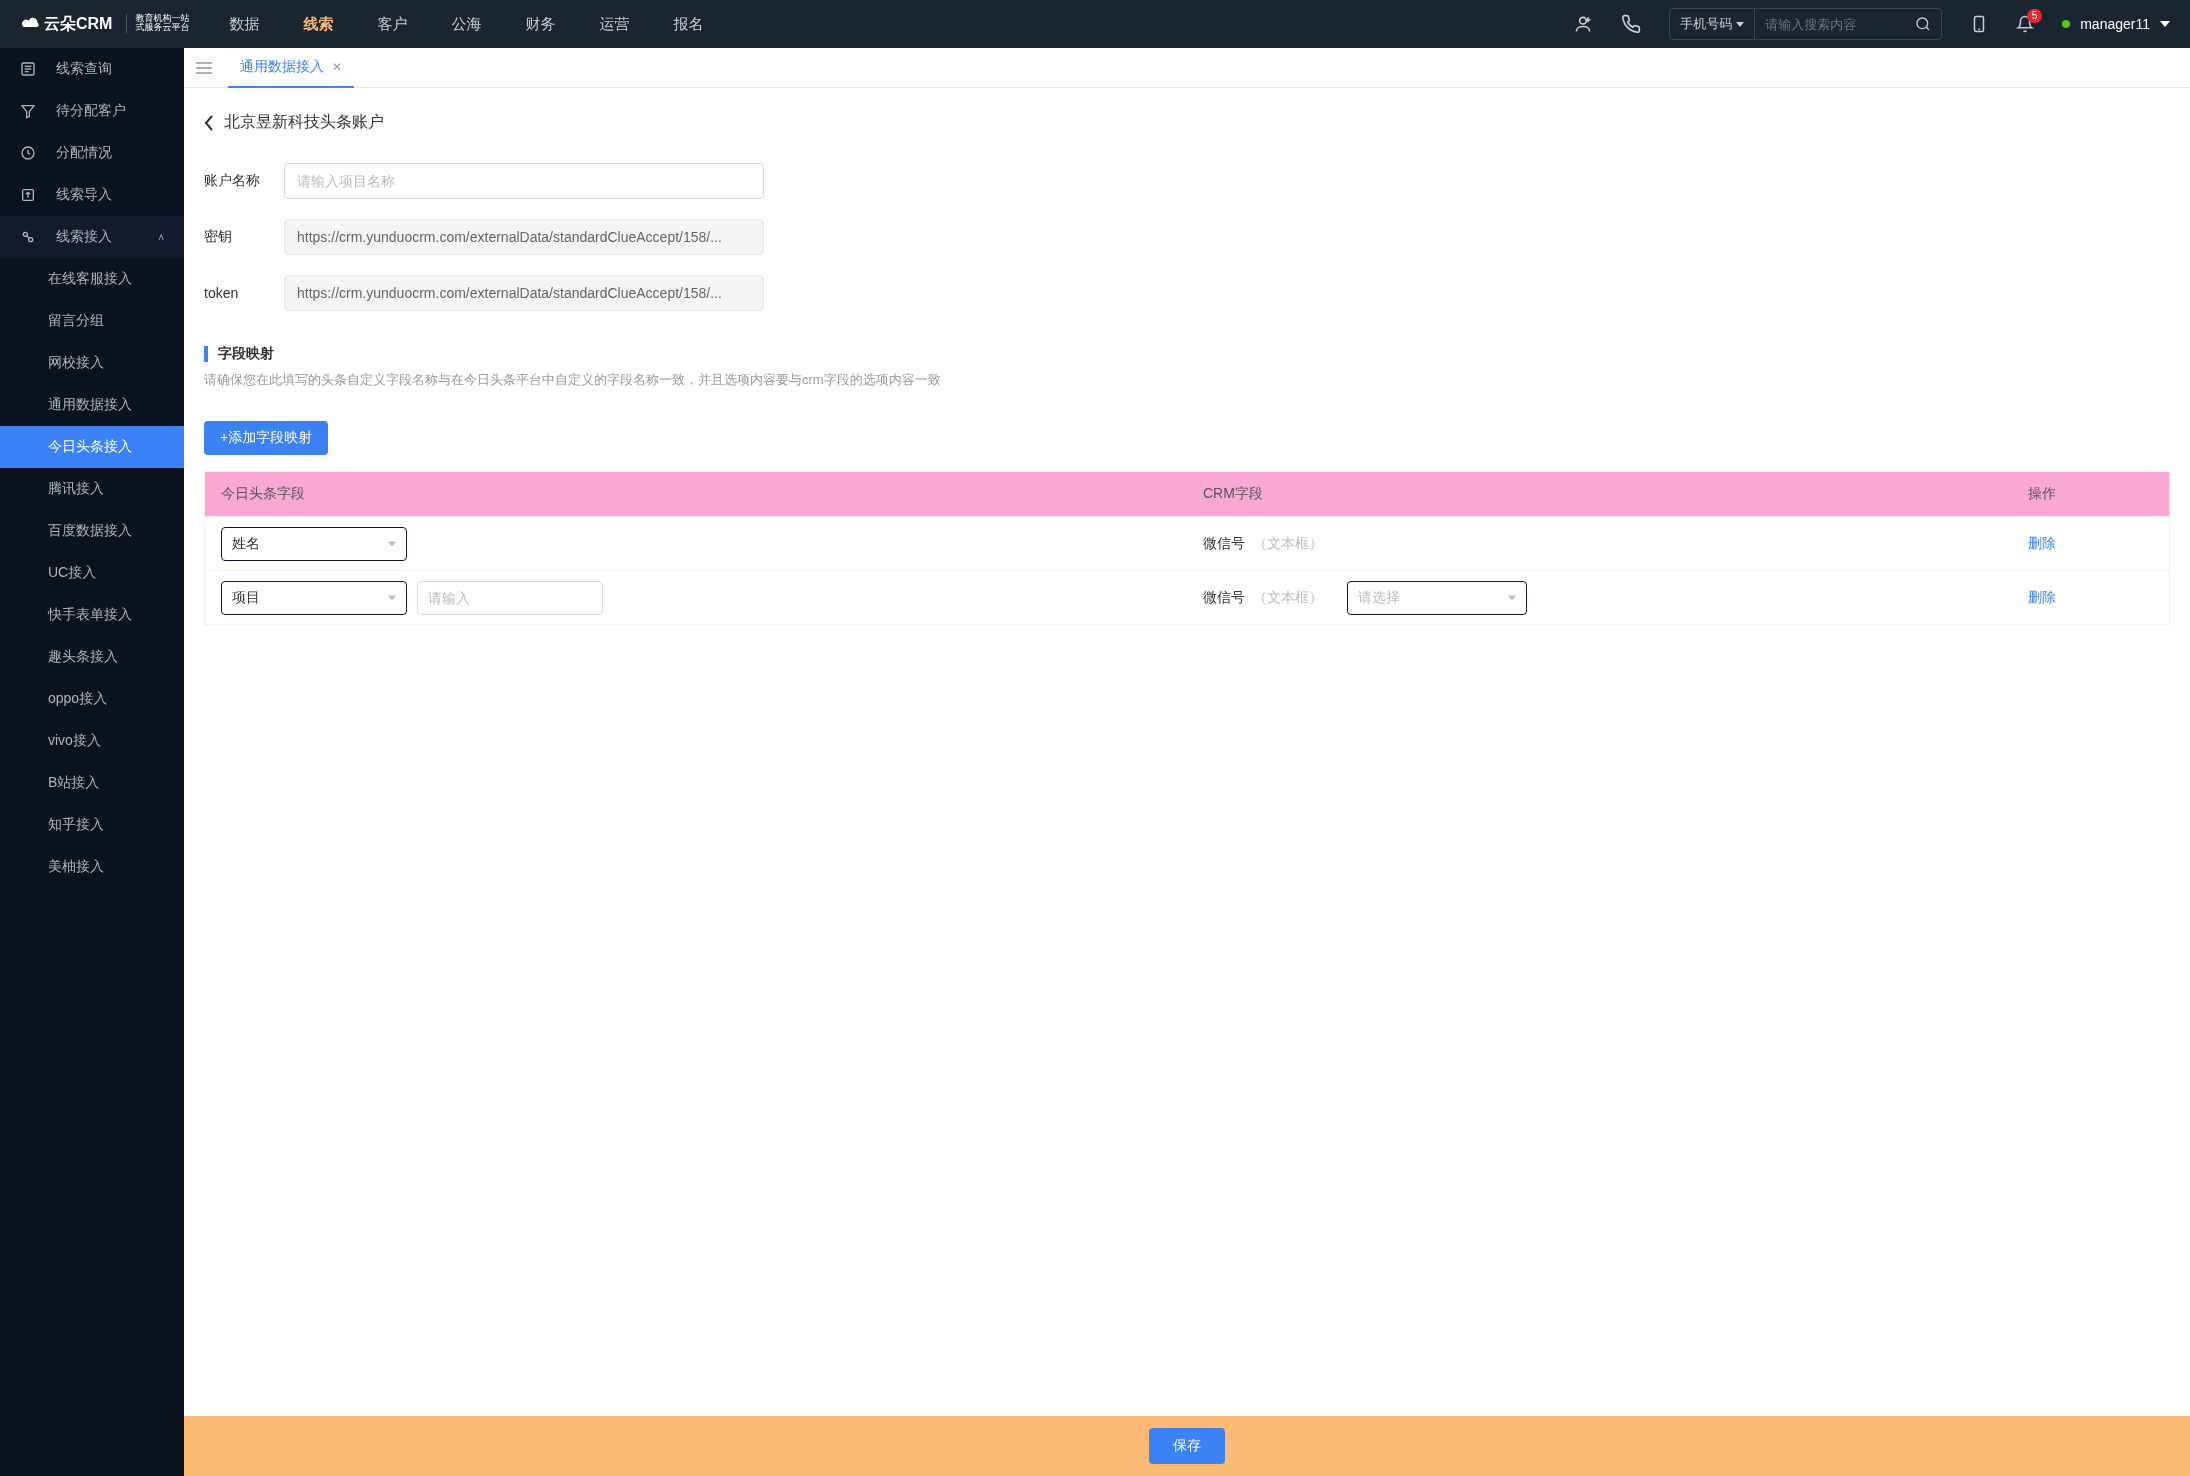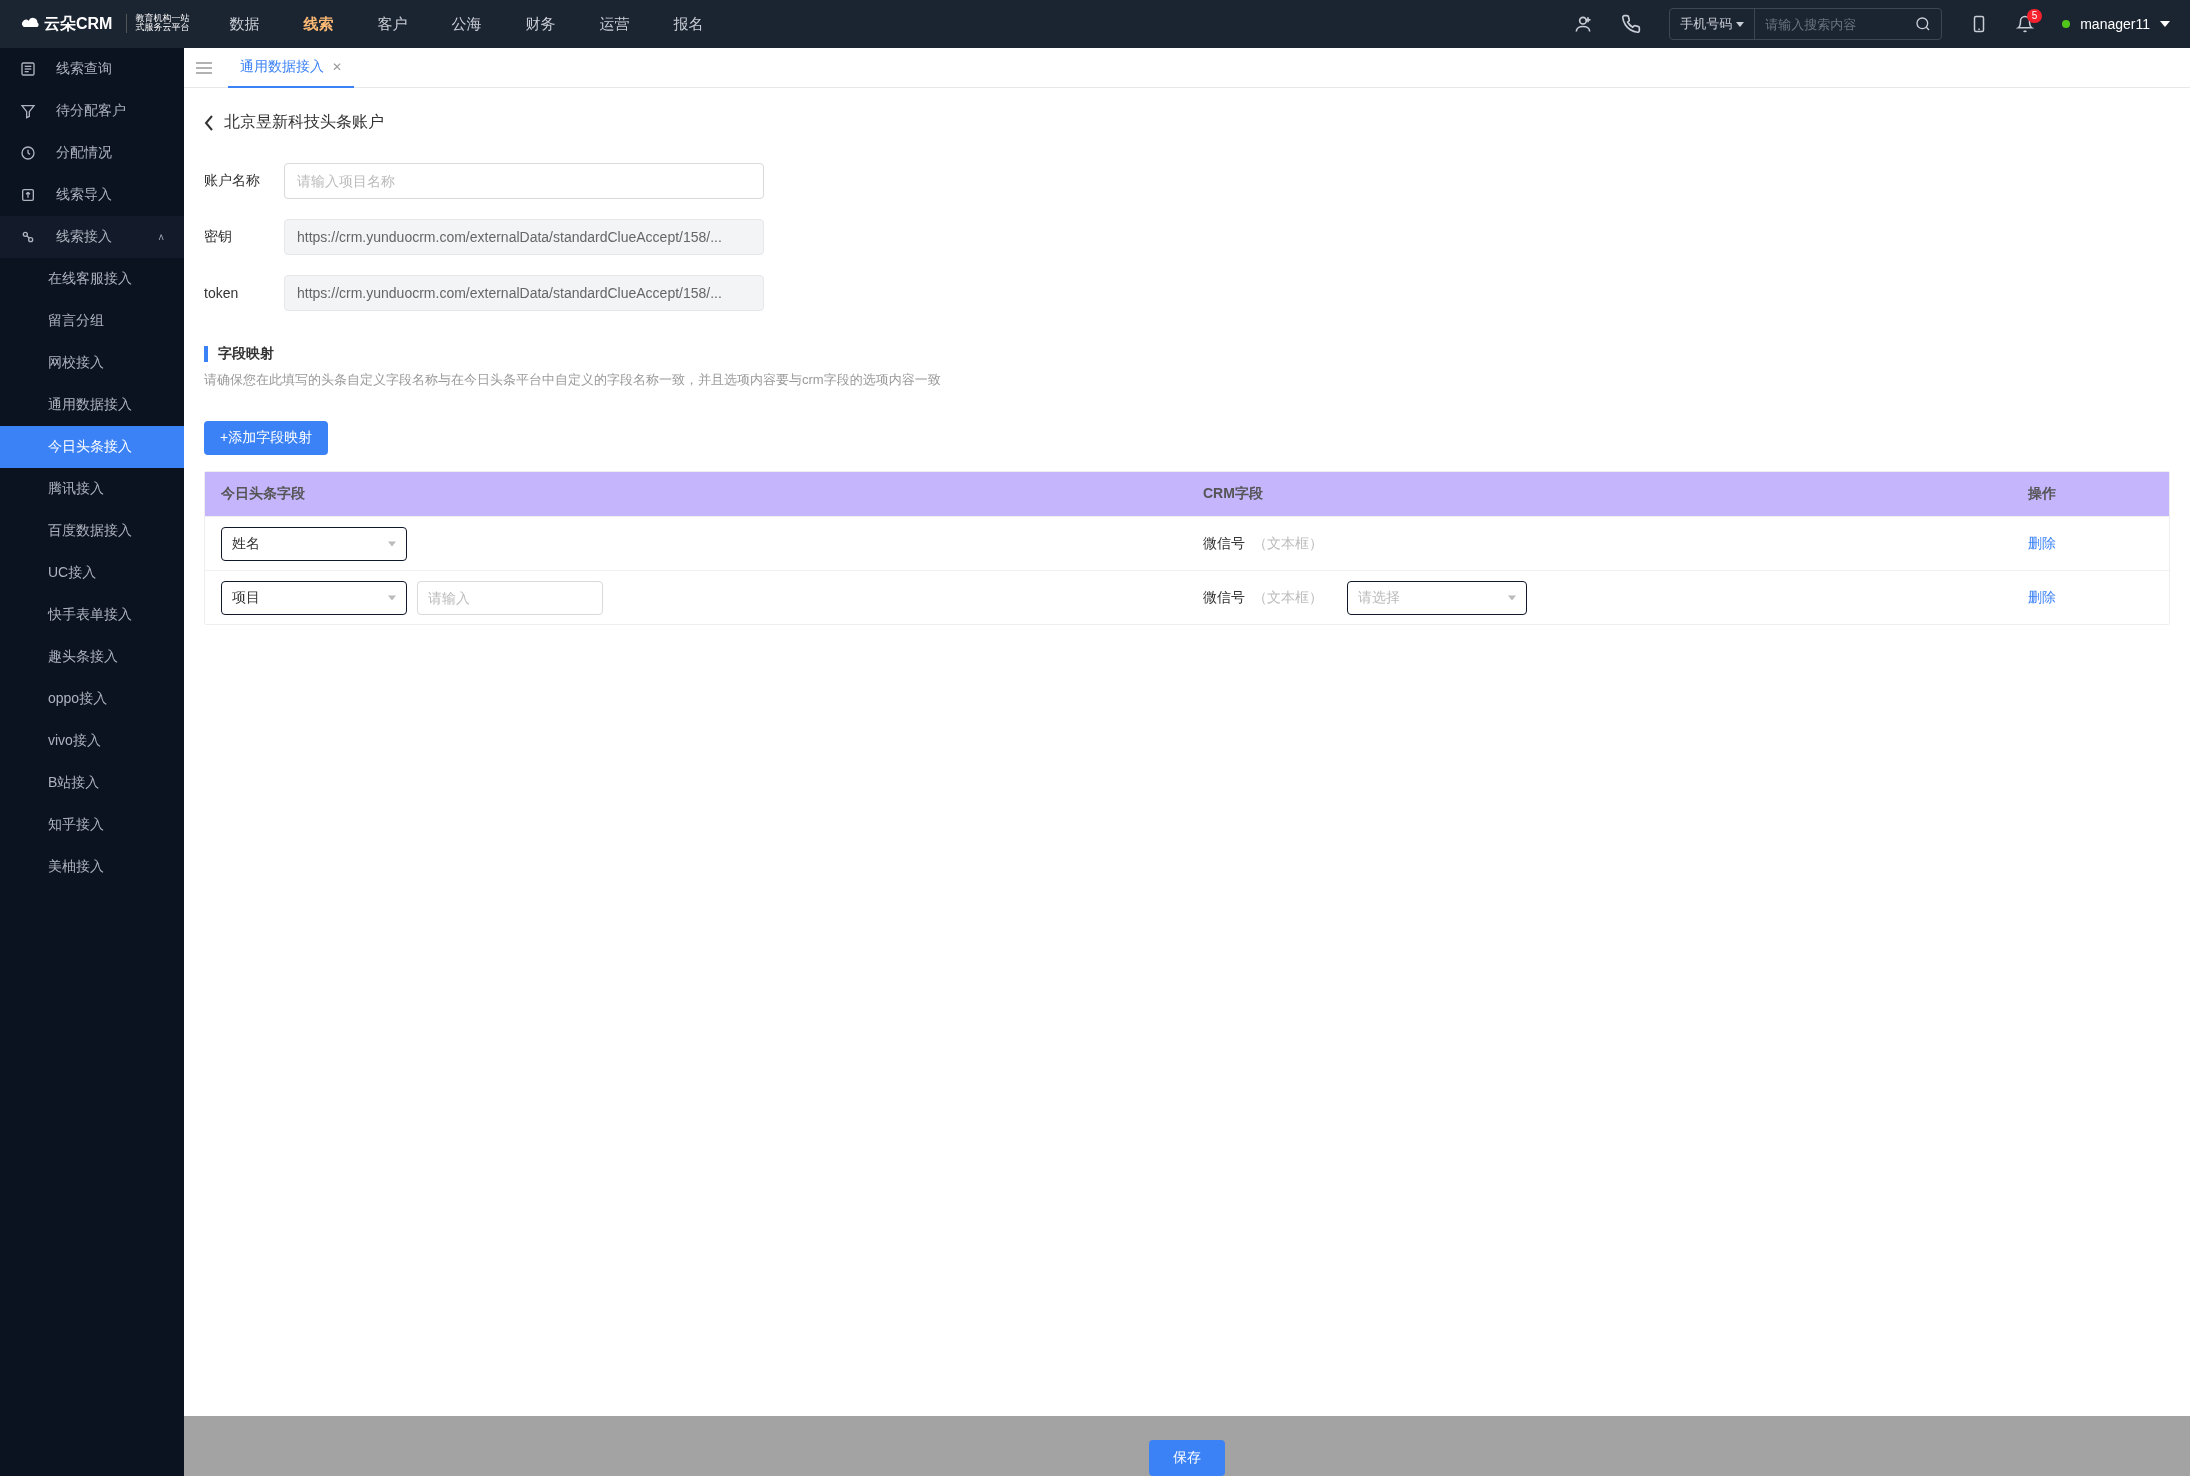--- a/index.html
+++ b/index.html
@@ -55,36 +55,36 @@
 .form-input.readonly { background: #f3f4f6; color: #666; border-color: #e5e7eb; }
 
 .section-head { margin: 24px 20px 8px; display: flex; align-items: center; gap: 10px; }
 .section-bar { width: 4px; height: 16px; background: #3b82f6; }
 .section-title { font-size: 14px; font-weight: 600; }
 .section-desc { padding: 0 20px; font-size: 13px; color: #999; margin-bottom: 32px; }
 
 .add-btn { margin: 0 20px 16px; background: #3b82f6; color: #fff; border: none; height: 34px; padding: 0 16px; border-radius: 4px; font-size: 14px; cursor: pointer; }
 
 .map-table { margin: 0 20px; border: 1px solid #eee; border-radius: 2px; }
-.mt-head { display: flex; background: #c4b5fd; height: 44px; align-items: center; font-size: 14px; color: #555; font-weight: bold; }
+.mt-head { display: flex; background: #f9a8d4; height: 44px; align-items: center; font-size: 14px; color: #555; }
 .mt-head > div, .mt-row > div { padding: 0 16px; }
 .col-a { flex: 0 0 50%; display: flex; align-items: center; gap: 10px; }
 .col-b { flex: 0 0 42%; display: flex; align-items: center; gap: 8px; }
 .col-c { flex: 0 0 8%; text-align: left; }
 .mt-row { display: flex; height: 54px; align-items: center; border-top: 1px solid #f0f0f0; }
 .sel { height: 34px; border: 1px solid #0f172a; border-radius: 4px; padding: 0 26px 0 10px; background: #fff; font-size: 14px; position: relative; display: inline-flex; align-items: center; min-width: 186px; cursor: pointer; }
 .sel::after { content: ""; position: absolute; right: 10px; top: 50%; width: 0; height: 0; border-left: 4px solid transparent; border-right: 4px solid transparent; border-top: 5px solid #bbb; transform: translateY(-50%); }
 .sel.placeholder { color: #bbb; }
 .mini-input { height: 34px; border: 1px solid #d9d9d9; border-radius: 4px; padding: 0 10px; font-size: 14px; width: 186px; outline: none; }
 .mini-input::placeholder { color: #bbb; }
 .col-b .label { color: #333; }
 .col-b .hint { color: #bbb; }
 .link { color: #3b82f6; cursor: pointer; font-size: 14px; }
 
-.footer-bar { position: absolute; bottom: 0; left: 0; right: 0; height: 60px; display: flex; align-items: flex-end; justify-content: center; background: #a3a3a3; }
+.footer-bar { position: absolute; bottom: 0; left: 0; right: 0; height: 60px; display: flex; align-items: center; justify-content: center; background: #fdba74; }
 .save-btn { background: #3b82f6; color: #fff; border: none; height: 36px; padding: 0 24px; border-radius: 4px; font-size: 14px; cursor: pointer; }
 
 svg { display: block; }
 </style>
 </head>
 <body>
 
 <div class="app">
   <div class="header">
     <div class="logo">

